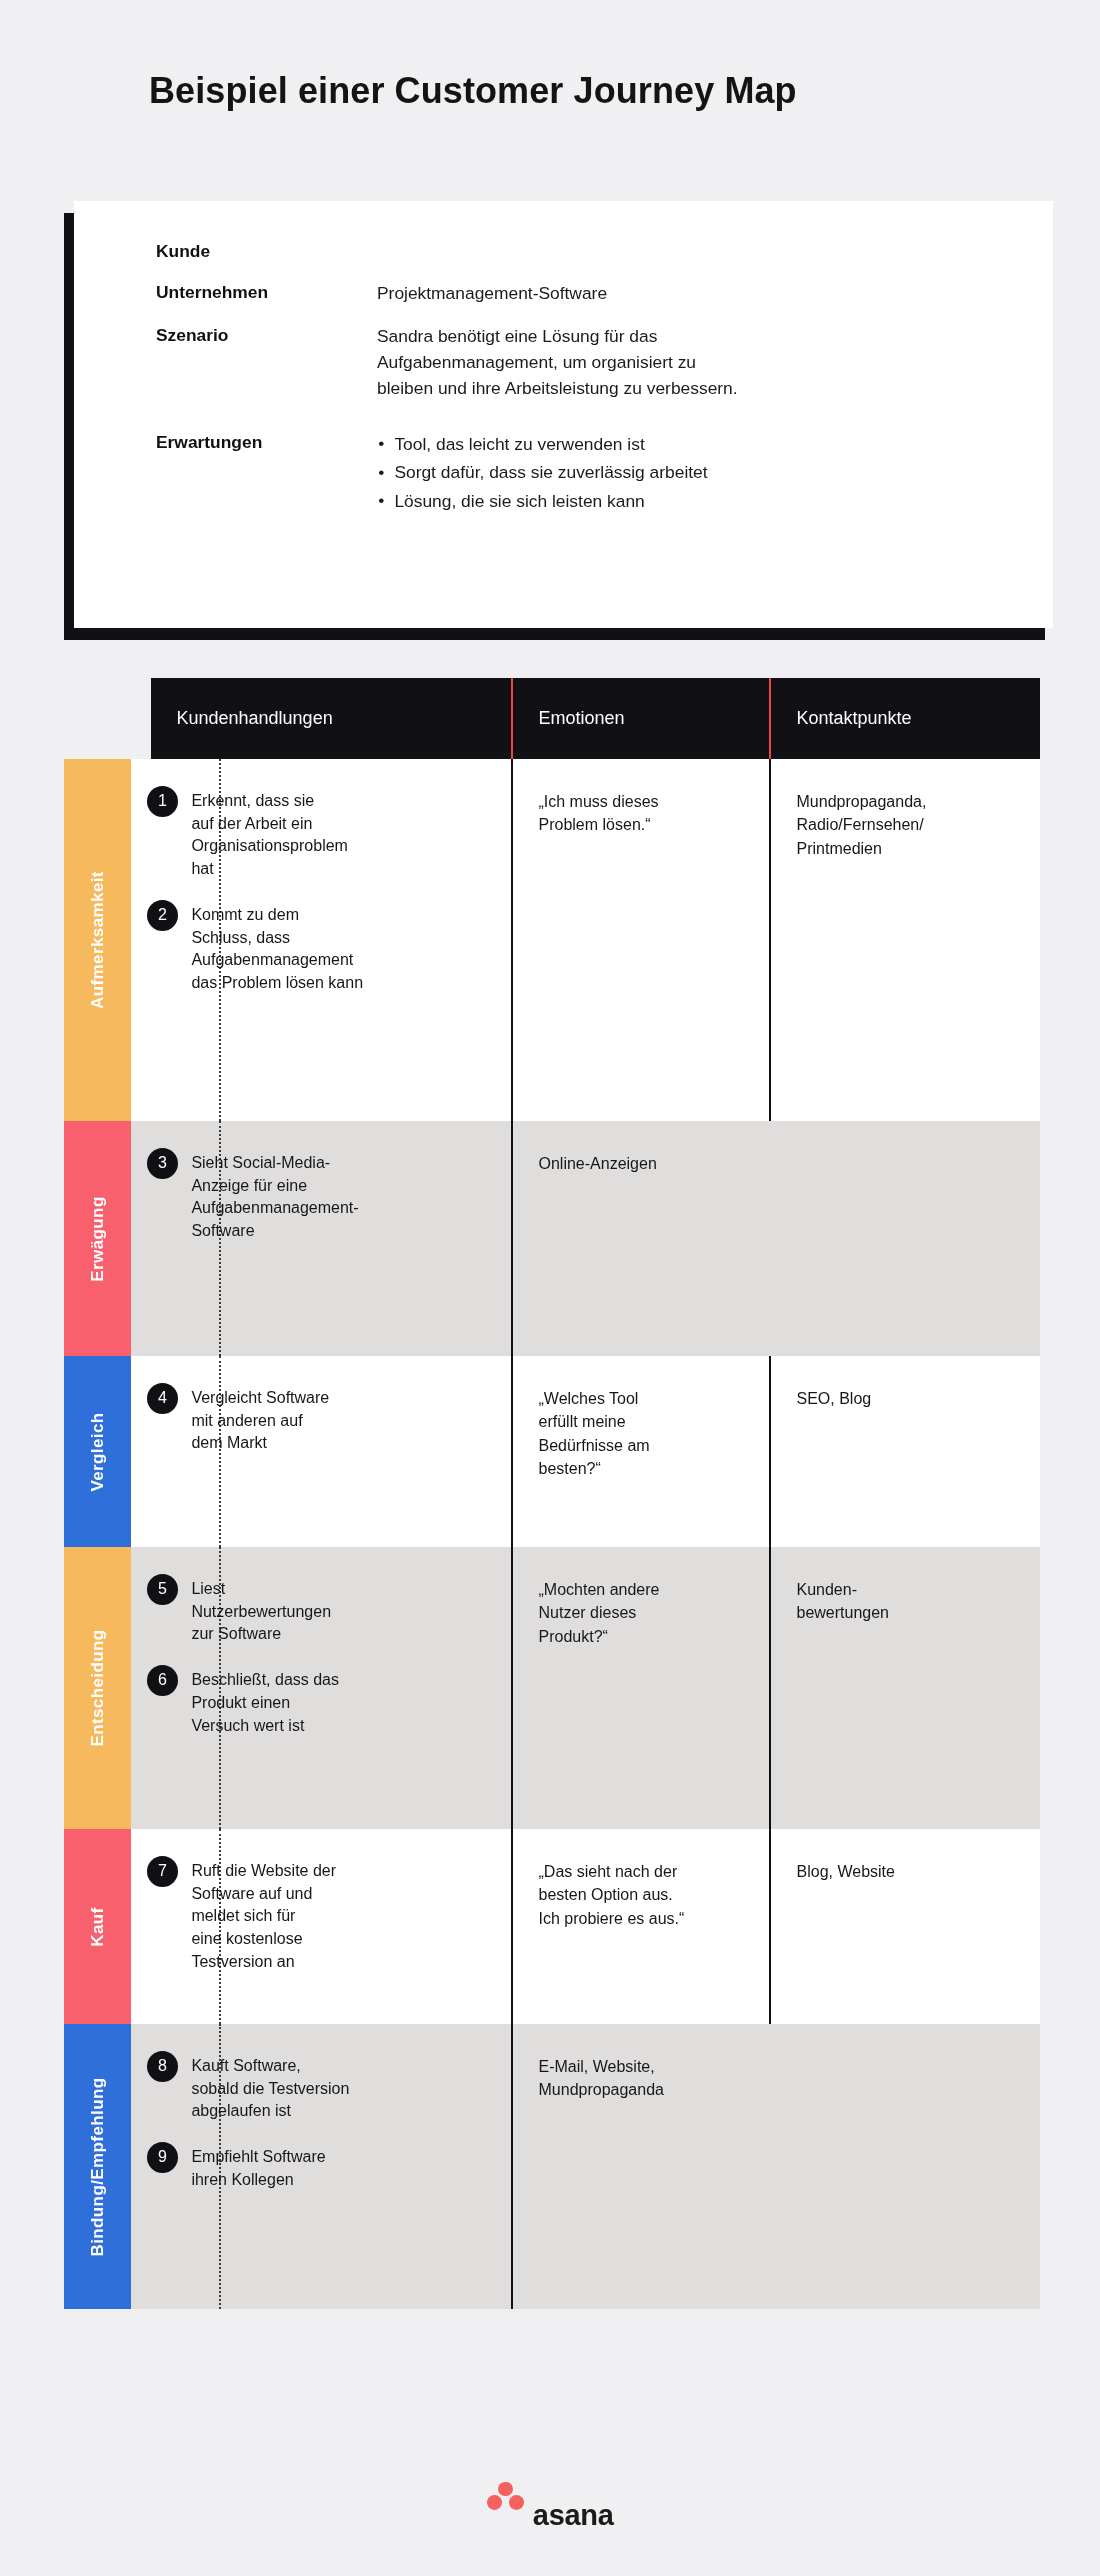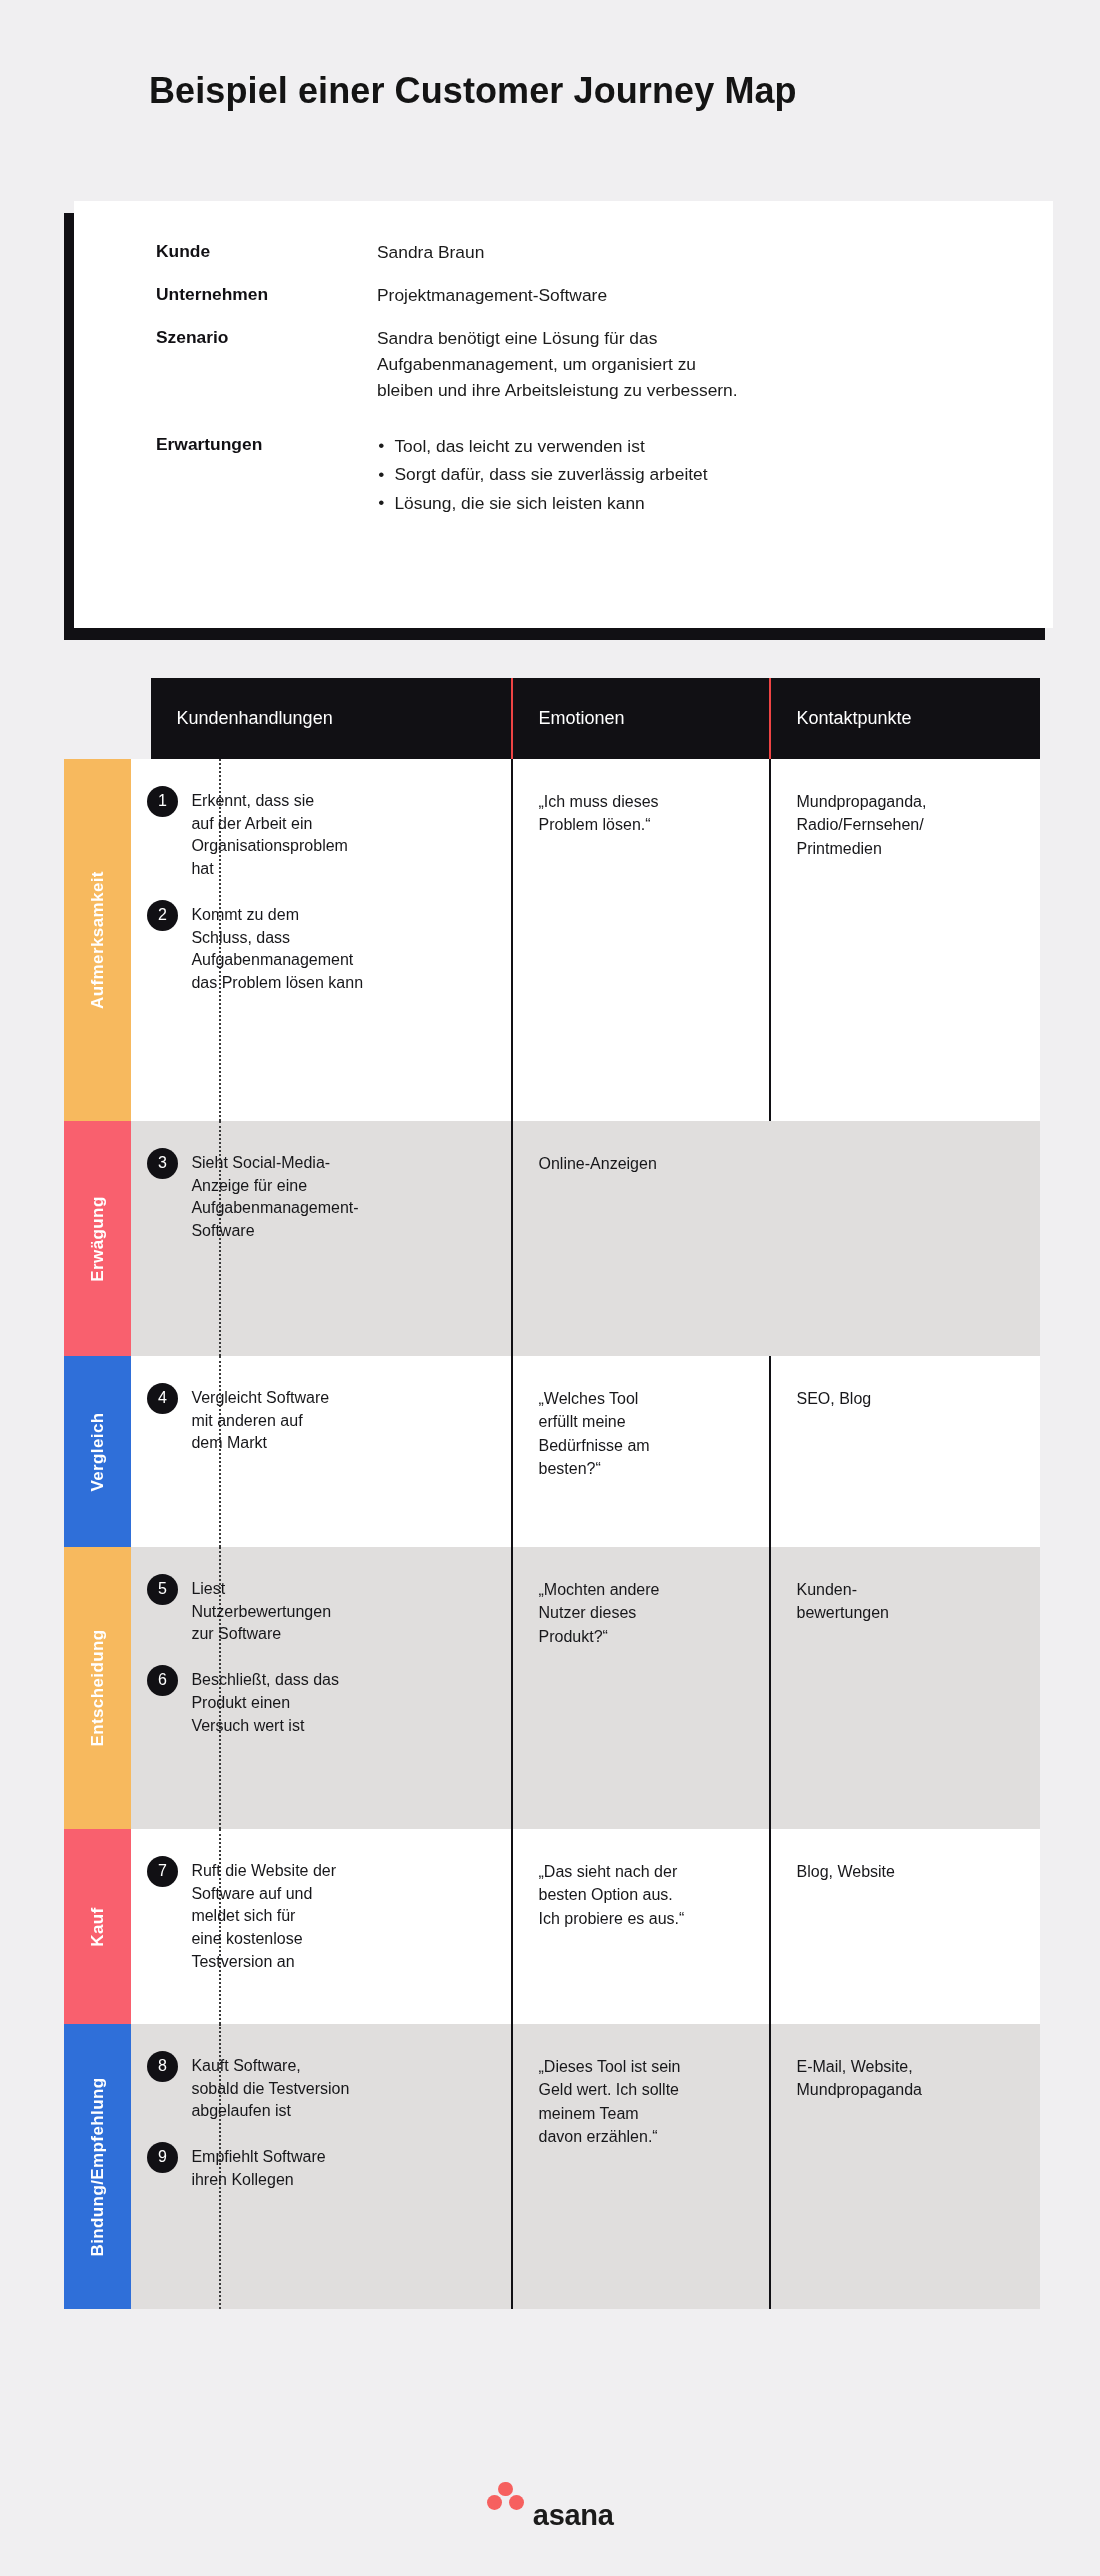--- a/index.html
+++ b/index.html
@@ -254,23 +254,20 @@
 <div class="page">
 
   <div class="title">Beispiel einer Customer Journey Map</div>
 
   <div class="infocard-wrap">
     <div class="infocard-shadow"></div>
     <div class="infocard">
       <div class="info-rows" id="info-rows">
           <div class="info-row">
             <div class="info-label">Kunde</div>
-            <div class="info-value">
-              <span class="vline">Sandra Braun</span>
-            </div>
           </div>
           <div class="info-row">
             <div class="info-label">Unternehmen</div>
             <div class="info-value">
               <span class="vline">Projektmanagement-Software</span>
             </div>
           </div>
           <div class="info-row" style="margin-bottom: 29.5px;">
             <div class="info-label">Szenario</div>
             <div class="info-value">
@@ -483,28 +480,20 @@
                 </div>
               </div>
               <div class="step">
                 <div class="step-badge">9</div>
                 <div class="step-text">
                   <span class="tline">Empfiehlt Software</span>
                   <span class="tline">ihren Kollegen</span>
                 </div>
               </div>
             </div>
-            <div class="cell emotions">
-              <div class="quote">
-                <span class="tline">„Dieses Tool ist sein</span>
-                <span class="tline">Geld wert. Ich sollte</span>
-                <span class="tline">meinem Team</span>
-                <span class="tline">davon erzählen.“</span>
-              </div>
-            </div>
             <div class="cell touch">
               <div class="touch-text">
                 <span class="tline">E-Mail, Website,</span>
                 <span class="tline">Mundpropaganda</span>
               </div>
             </div>
           </div>
         </div>
       </div>
   </div>

